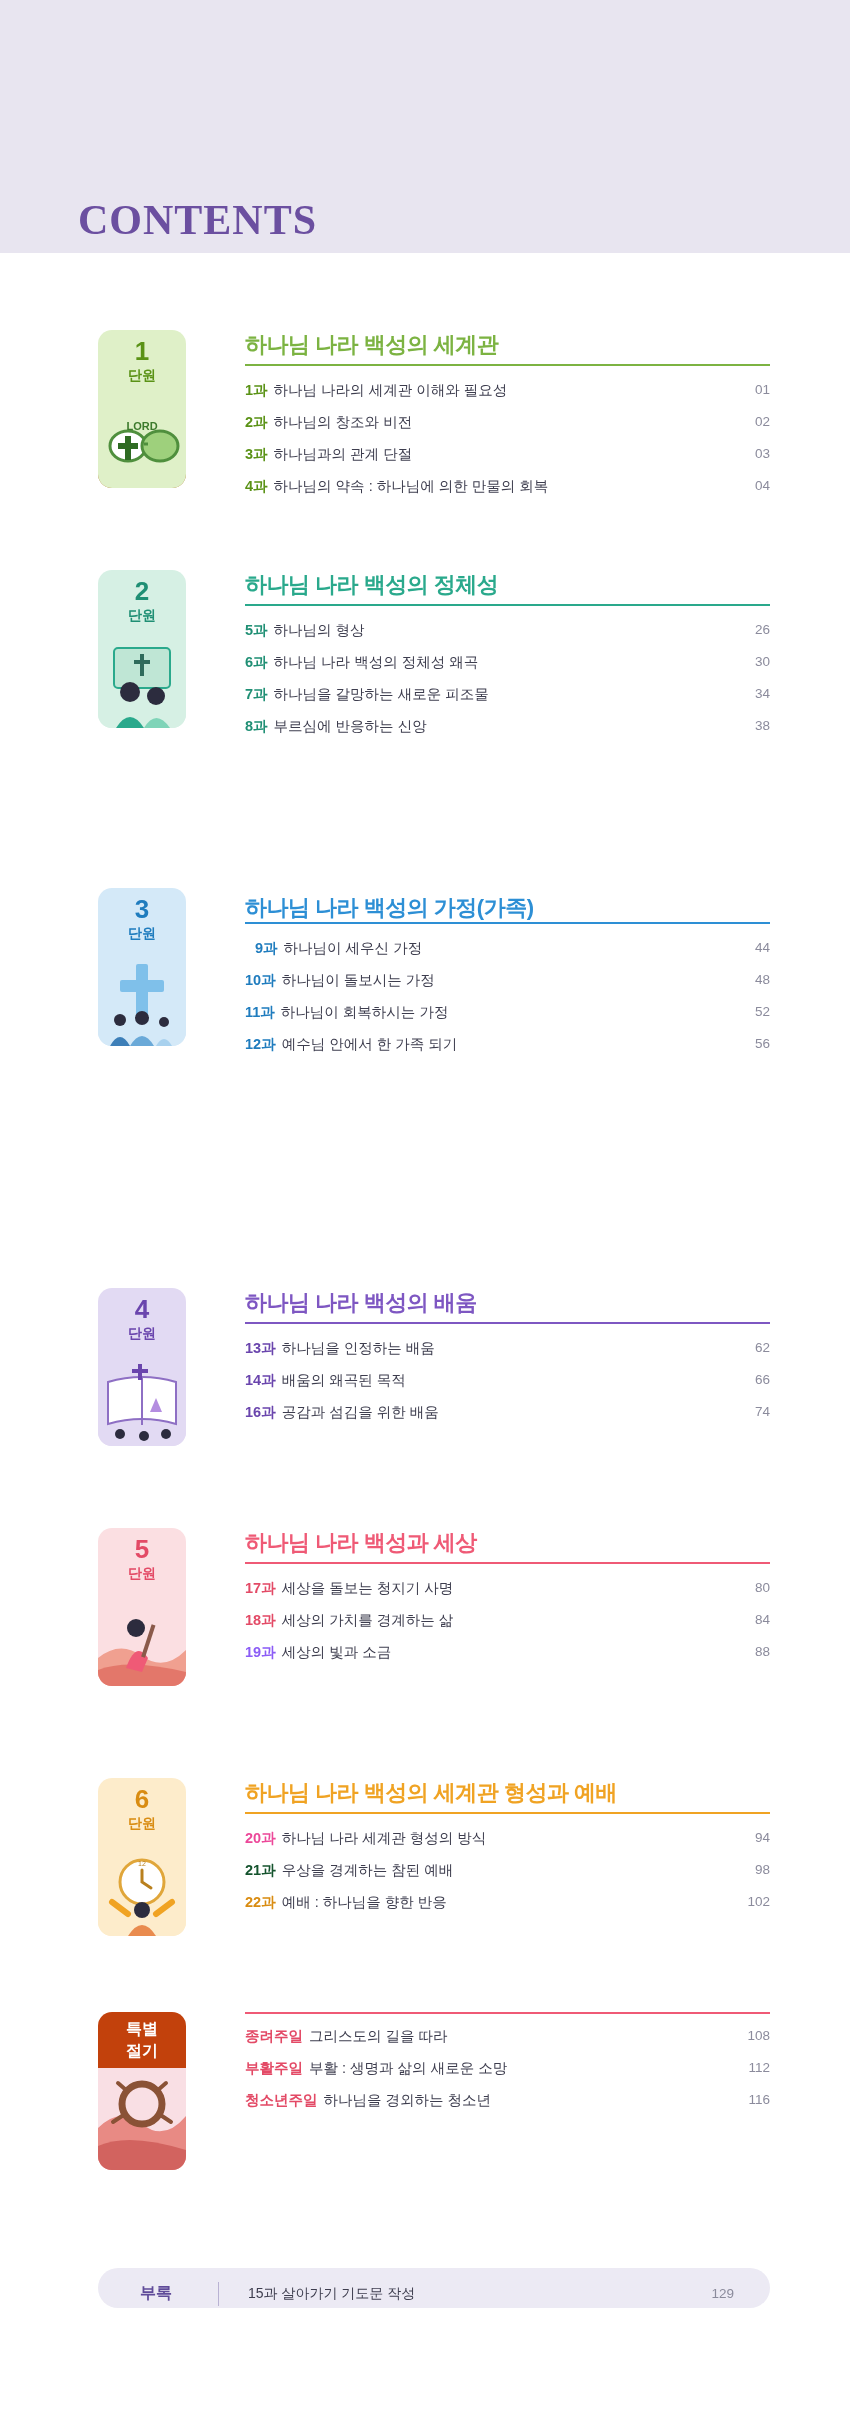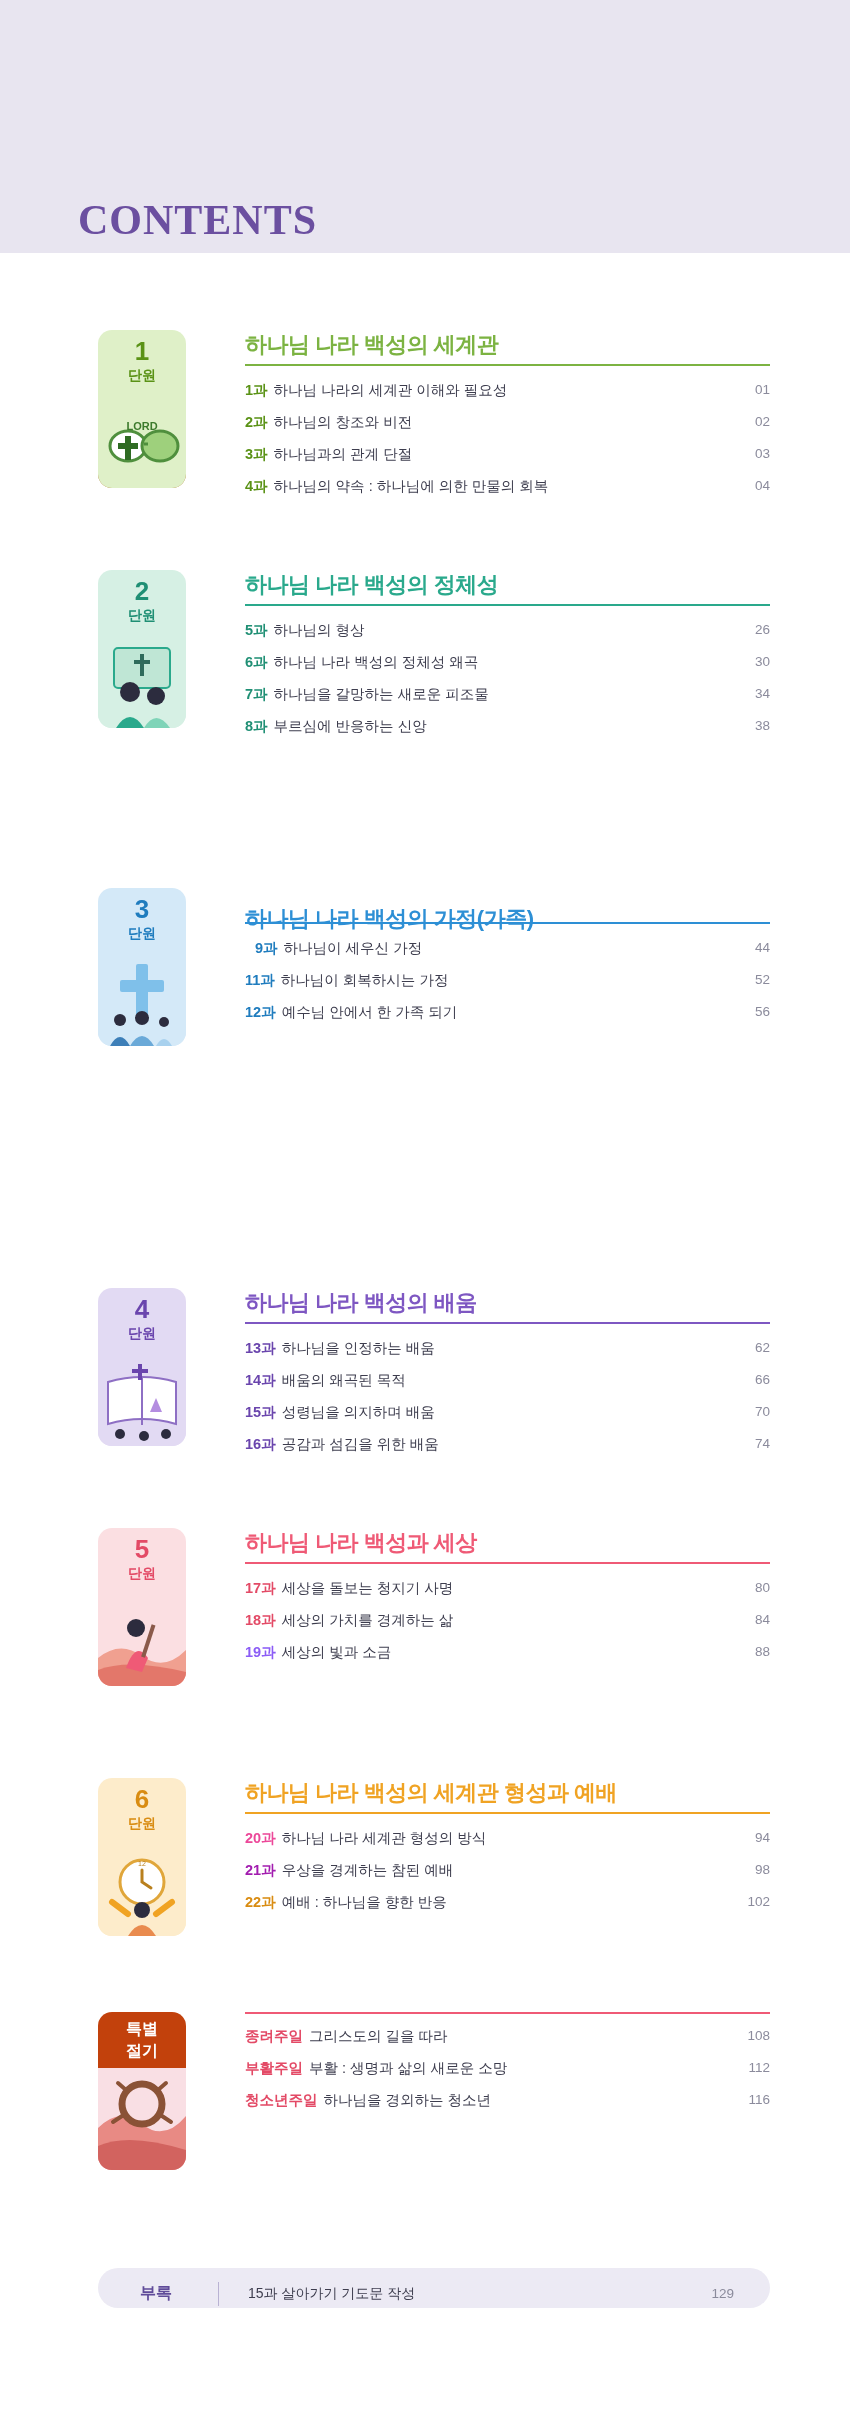--- a/index.html
+++ b/index.html
@@ -226,24 +226,25 @@
         <rect x="38" y="6" width="12" height="52" rx="2" fill="#7fc0ea"></rect>
         <rect x="22" y="22" width="44" height="12" rx="2" fill="#7fc0ea"></rect>
         <circle cx="22" cy="62" r="6" fill="#2c2c3e"></circle>
         <path d="M12 88 q10 -18 20 0 z" fill="#3d7fb8"></path>
         <circle cx="44" cy="60" r="7" fill="#2c2c3e"></circle>
         <path d="M32 88 q12 -20 24 0 z" fill="#6aa9d8"></path>
         <circle cx="66" cy="64" r="5" fill="#2c2c3e"></circle>
         <path d="M58 88 q8 -14 16 0 z" fill="#a8d1ee"></path>
       </svg>
     </div>
-    <div class="unit-title" style="top:16px; color:#2d8fd5;">하나님 나라 백성의 가정(가족)</div>
+    <div class="unit-title" style="top:5px; color:#2d8fd5;">하나님 나라 백성의 가정(가족)</div>
     <div class="rule" style="top:34px; background:#2d8fd5;"></div>
     <div class="rows" style="top:44px;">
       <div class="row indent"><span class="lessonno" style="color:#1f7cbe;">9과</span><span>하나님이 세우신 가정</span><span class="pg">44</span></div>
+      <div class="row"><span class="lessonno" style="color:#1f7cbe;">10과</span><span>하나님이 돌보시는 가정</span><span class="pg">48</span></div>
       <div class="row"><span class="lessonno" style="color:#1f7cbe;">11과</span><span>하나님이 회복하시는 가정</span><span class="pg">52</span></div>
       <div class="row"><span class="lessonno" style="color:#1f7cbe;">12과</span><span>예수님 안에서 한 가족 되기</span><span class="pg">56</span></div>
     </div>
   </div>
 
   <div class="unit" style="top:1288px;">
     <div class="badge" style="top:0; background:#e2daf3;">
       <div class="num" style="color:#6a45ad;">4</div>
       <div class="lbl" style="color:#6a45ad;">단원</div>
     </div>
@@ -258,21 +259,20 @@
         <circle cx="46" cy="78" r="5" fill="#2c2c3e"></circle>
         <circle cx="68" cy="76" r="5" fill="#2c2c3e"></circle>
         <path d="M58 40 l6 14 h-12 z" fill="#b48de0"></path>
       </svg>
     </div>
     <div class="unit-title" style="top:0; color:#7e57c2;">하나님 나라 백성의 배움</div>
     <div class="rule" style="top:34px; background:#7e57c2;"></div>
     <div class="rows" style="top:44px;">
       <div class="row"><span class="lessonno" style="color:#6a45ad;">13과</span><span>하나님을 인정하는 배움</span><span class="pg">62</span></div>
       <div class="row"><span class="lessonno" style="color:#6a45ad;">14과</span><span>배움의 왜곡된 목적</span><span class="pg">66</span></div>
-      <div class="row"><span class="lessonno" style="color:#6a45ad;">15과</span><span>성령님을 의지하며 배움</span><span class="pg">70</span></div>
       <div class="row"><span class="lessonno" style="color:#6a45ad;">16과</span><span>공감과 섬김을 위한 배움</span><span class="pg">74</span></div>
     </div>
   </div>
 
   <div class="unit" style="top:1528px;">
     <div class="badge" style="top:0; background:#fbdfe2;">
       <div class="num" style="color:#e34a66;">5</div>
       <div class="lbl" style="color:#e34a66;">단원</div>
     </div>
     <div class="thumb" style="top:70px; background:#fbdfe2;">
@@ -308,21 +308,21 @@
         <circle cx="44" cy="62" r="8" fill="#2c2c3e"></circle>
         <path d="M30 88 q14 -22 28 0 z" fill="#e98b4e"></path>
         <path d="M30 66 l-16 -12" stroke="#f0a323" stroke-width="6" stroke-linecap="round"></path>
         <path d="M58 66 l16 -12" stroke="#f0a323" stroke-width="6" stroke-linecap="round"></path>
       </svg>
     </div>
     <div class="unit-title" style="top:0; color:#f0a323;">하나님 나라 백성의 세계관 형성과 예배</div>
     <div class="rule" style="top:34px; background:#f0a323;"></div>
     <div class="rows" style="top:44px;">
       <div class="row"><span class="lessonno" style="color:#ec4899;">20과</span><span>하나님 나라 세계관 형성의 방식</span><span class="pg">94</span></div>
-      <div class="row"><span class="lessonno" style="color:#a21caf;">21과</span><span>우상을 경계하는 참된 예배</span><span class="pg">98</span></div>
+      <div class="row"><span class="lessonno" style="color:#14532d;">21과</span><span>우상을 경계하는 참된 예배</span><span class="pg">98</span></div>
       <div class="row"><span class="lessonno" style="color:#d98c12;">22과</span><span>예배 : 하나님을 향한 반응</span><span class="pg">102</span></div>
     </div>
   </div>
 
   <div class="unit" style="top:2012px;">
     <div class="sp-badge" style="top:0;">
       <div class="l1">특별</div>
       <div class="l2">절기</div>
     </div>
     <div class="thumb" style="top:56px; height:102px; background:#f9dfe4;">

